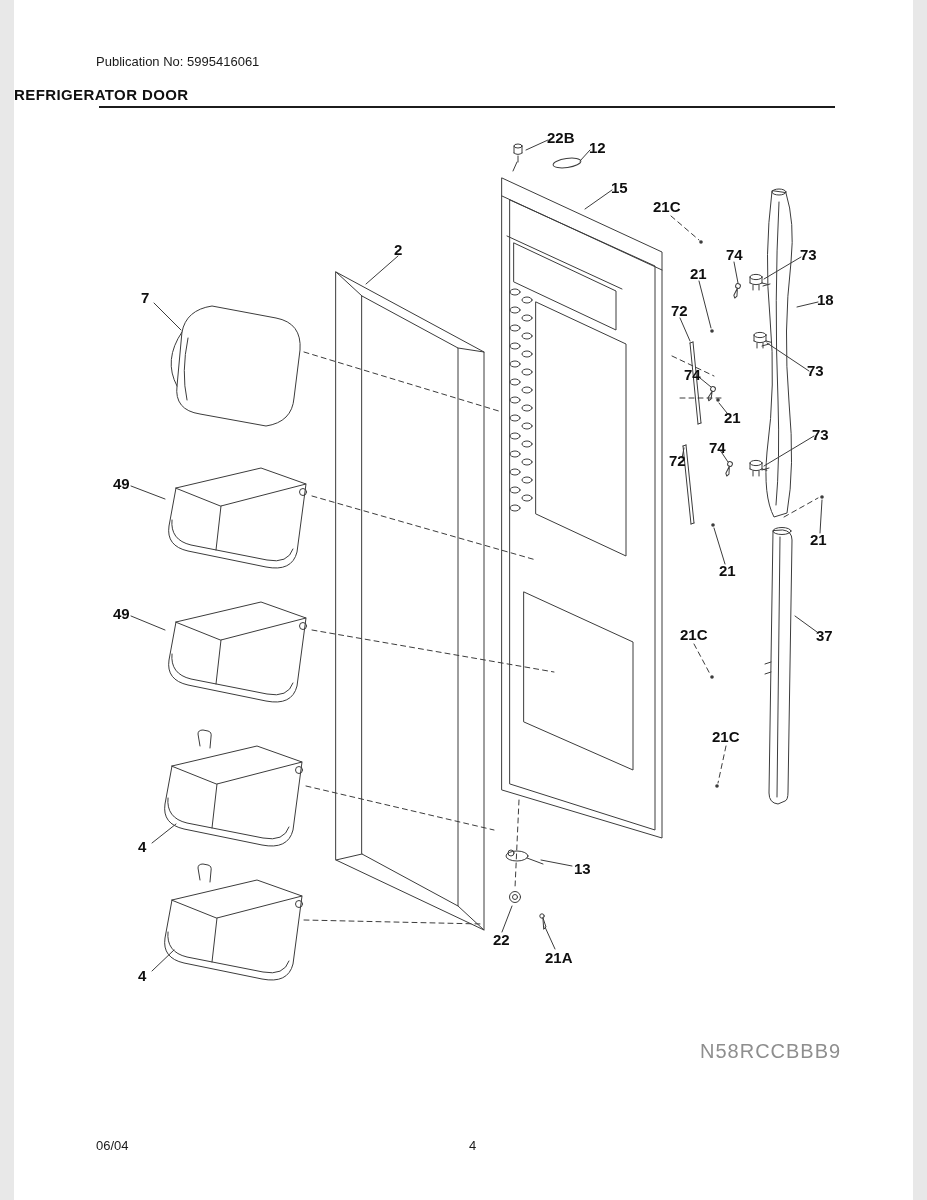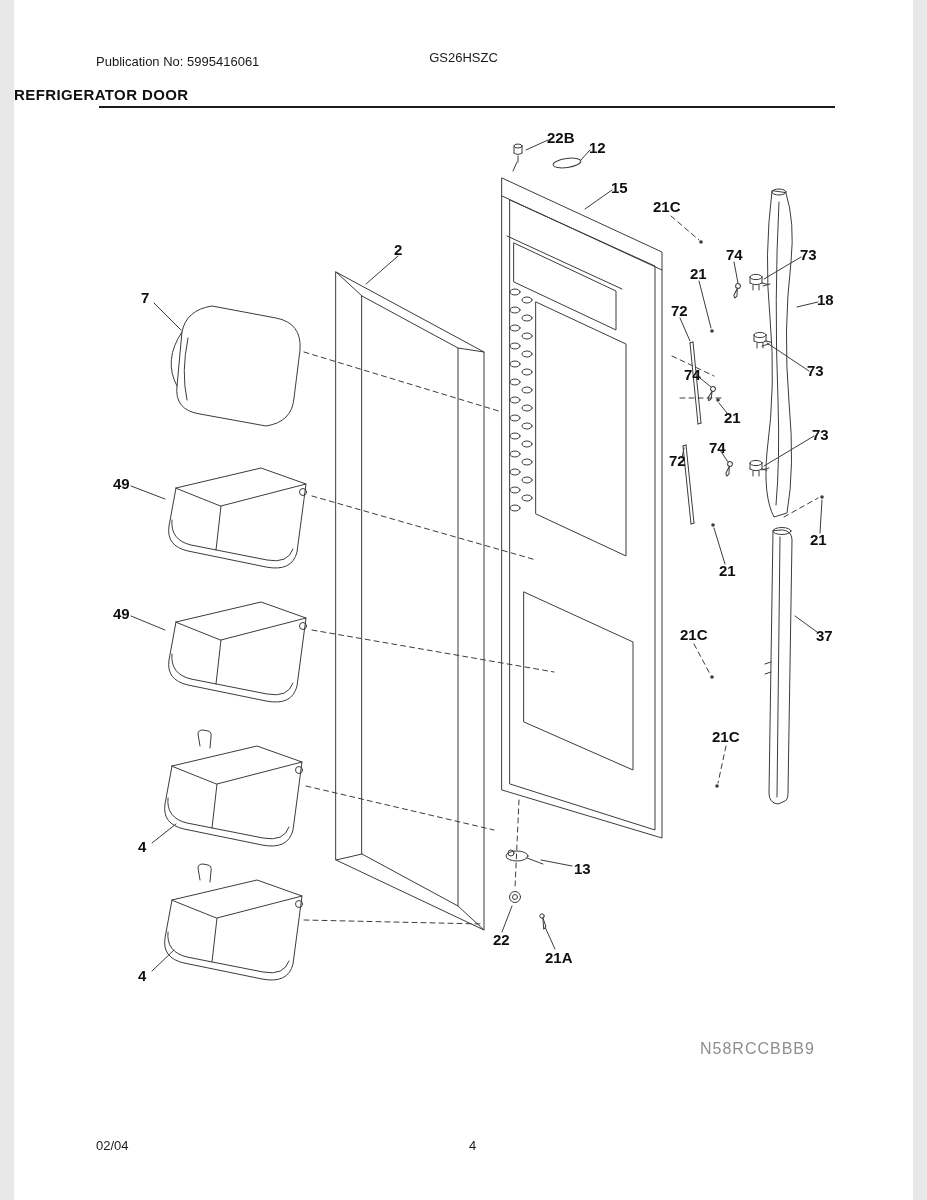--- a/index.html
+++ b/index.html
@@ -4,35 +4,34 @@
 <style>
   * { margin:0; padding:0; box-sizing:border-box; }
   html,body { background:#e8e8e8; }
   body { font-family:"Liberation Sans", sans-serif; }
   .page { position:relative; width:899px; height:1200px; background:#ffffff; overflow:hidden; margin:0 auto; }
   .hdr-left  { position:absolute; left:82px;  top:54px;  font-size:13px; color:#1a1a1a; }
   .hdr-model { position:absolute; left:0; right:0; top:50px; text-align:center; font-size:13px; color:#1a1a1a; }
   .title { position:absolute; left:0; right:0; top:86px; text-align:left; font-size:15px; font-weight:bold; color:#101010; letter-spacing:.4px; }
   .rule  { position:absolute; left:85px; width:736px; top:106px; border-top:2px solid #1c1c1c; }
   svg.diagram { position:absolute; left:0; top:0; }
-  .watermark { position:absolute; left:686px; top:1040px; font-size:16px; color:#8e8e8e; letter-spacing:1px; }
+  .watermark { position:absolute; left:686px; top:1040px; font-size:20px; color:#8e8e8e; letter-spacing:1px; }
   .ftr-date { position:absolute; left:82px;  top:1138px; font-size:13px; color:#1a1a1a; }
   .ftr-page { position:absolute; left:455px; top:1138px; font-size:13px; color:#1a1a1a; }
   .ln   { fill:none; stroke:#3c3c3c; stroke-width:1; stroke-linecap:round; stroke-linejoin:round; }
   .dash { stroke-dasharray:5 4; }
   .dot  { fill:#3c3c3c; stroke:none; }
   .callout { font-family:"Liberation Sans", sans-serif; font-size:15px; font-weight:bold; fill:#0f0f0f; }
 </style>
 </head>
 <body>
 
 <div class="page">
 
   <span class="hdr-left">Publication No: 5995416061</span>
-  <span class="hdr-model">GS26HSZC</span>
   <div class="title">REFRIGERATOR DOOR</div>
   <div class="rule"></div>
 
   <svg class="diagram" width="927" height="1200" viewBox="0 0 927 1200">
     <defs>
       <g id="bin">
         <path class="ln" d="M10,26 L95,6 L140,22 L55,44 Z"></path>
         <path class="ln" d="M10,26 L3,64 Q0,84 22,89 L100,105 Q126,110 131,90 L140,22"></path>
         <path class="ln" d="M55,44 L50,88"></path>
         <path class="ln" d="M6,58 Q4,78 25,83 L101,98 Q122,102 127,87"></path>
@@ -258,16 +257,16 @@
       <text class="callout" x="698" y="742">21C</text>
       <text class="callout" x="124" y="852">4</text>
       <text class="callout" x="560" y="874">13</text>
       <text class="callout" x="479" y="945">22</text>
       <text class="callout" x="531" y="963">21A</text>
       <text class="callout" x="124" y="981">4</text>
     </g>
   </svg>
 
   <span class="watermark">N58RCCBBB9</span>
-  <span class="ftr-date">02/04</span>
+  <span class="ftr-date">06/04</span>
   <span class="ftr-page">4</span>
 
 </div>
 
 </body></html>

